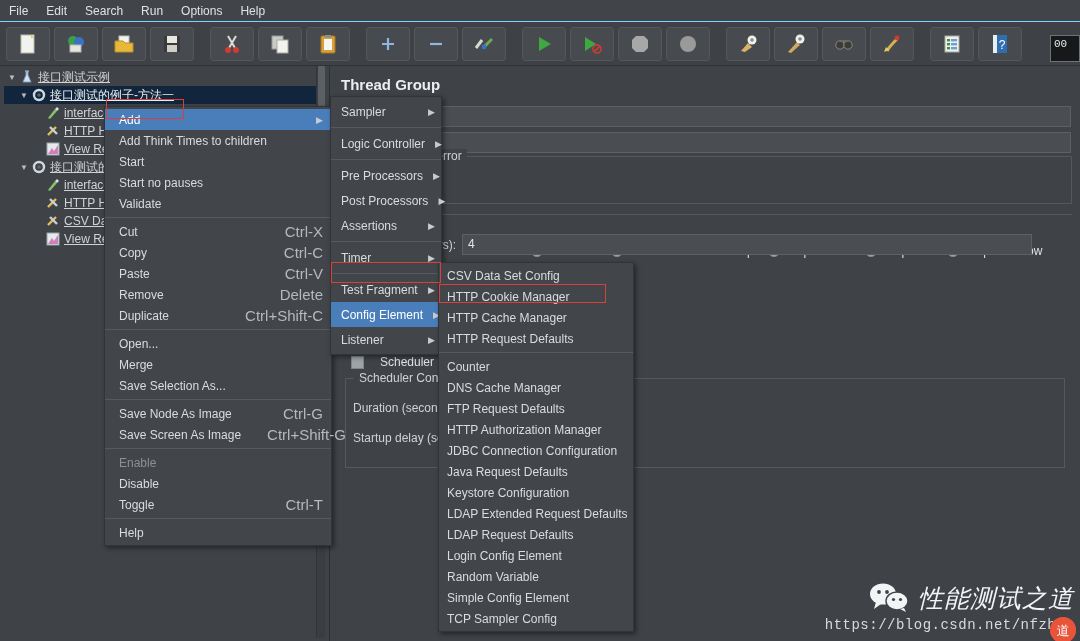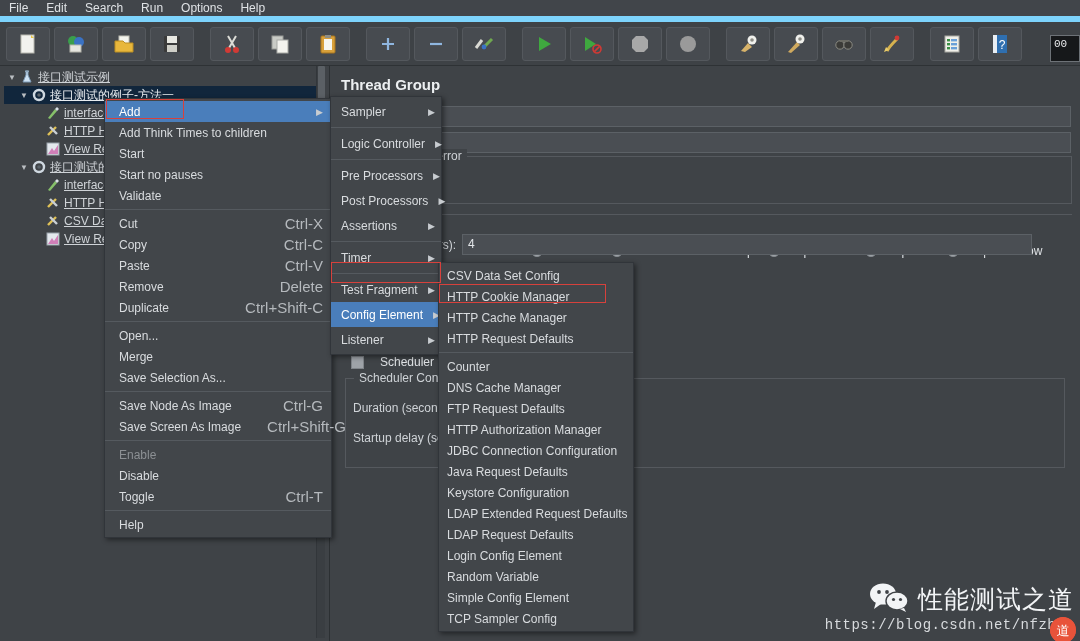--- a/index.html
+++ b/index.html
@@ -9,21 +9,21 @@
     font-family: "Liberation Sans", "DejaVu Sans", sans-serif;
     overflow: hidden;
     color: #d6d9dc;
   }
   #app { position: relative; width: 1080px; height: 641px; background: #3f4347; }
 
   
   .menubar {
     position: absolute; top: 0; left: 0; width: 1080px; height: 22px;
     background: #41454a; display: flex; align-items: center;
-    border-bottom: 6px solid #7dd3fc;
+    border-bottom: 1px solid #7dd3fc;
   }
   .menubar .mi {
     font-size: 12px; color: #dfe2e5; padding: 2px 9px; line-height: 16px;
     cursor: default;
   }
 
   
   .toolbar {
     position: absolute; top: 22px; left: 0; width: 1080px; height: 44px;
     background: #3e4246; border-bottom: 1px solid #2e3235;
@@ -123,31 +123,31 @@
   .menu .row .lbl { flex: 1 1 auto; }
   .menu .row .acc { color: #b5b9bd; font-size: 15px; padding-left: 26px; }
   .menu .row .arrow {
     font-size: 9px; color: #c8ccd0; padding-left: 10px;
   }
   .menu .divider { height: 1px; background: #555a5f; margin: 3px 0; }
   .redbox {
     position: absolute; border: 1px solid #d7413c; pointer-events: none; z-index: 40;
   }
 
-  #menu1 { left: 104px; top: 98px; width: 228px; }
+  #menu1 { left: 104px; top: 106px; width: 228px; }
   #menu2 { left: 330px; top: 96px; width: 112px; }
   #menu2 .row { height: 25px; padding: 0 6px 0 10px; }
   #menu3 { left: 438px; top: 262px; width: 196px; }
   #menu3 .row { height: 21px; padding: 0 6px 0 8px; }
 
   
   .watermark {
     position: absolute; right: 6px; bottom: 8px; text-align: right; z-index: 50;
   }
-  .wm-line1 { display: flex; align-items: flex-end; justify-content: flex-end; gap: 8px; }
+  .wm-line1 { display: flex; align-items: flex-start; justify-content: flex-end; gap: 8px; font-style: italic; }
   .wm-text {
     font-size: 25px; color: #f2f4f6; letter-spacing: 1px;
     font-family: "DejaVu Sans", sans-serif;
   }
   .wm-url {
     font-family: "Liberation Mono", "DejaVu Sans Mono", monospace;
     font-size: 14px; color: #d8dbde; letter-spacing: .5px; margin-top: 1px;
   }
   .wm-badge {
     position: absolute; right: -2px; bottom: -10px;

